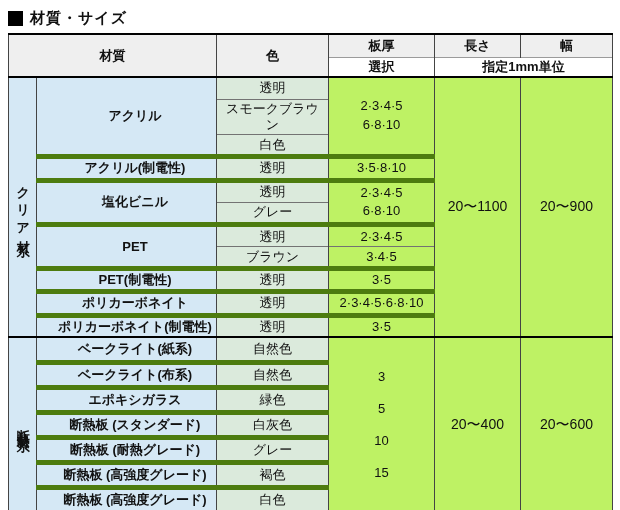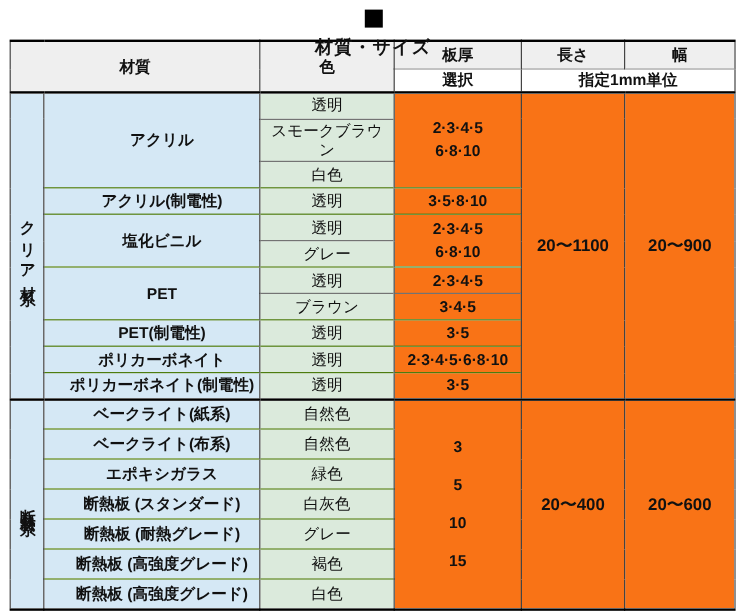--- a/index.html
+++ b/index.html
@@ -3,21 +3,21 @@
 <meta charset="utf-8">
 <style>
   html,body{margin:0;padding:0;background:#fff;}
   body{
     width:620px;height:510px;overflow:hidden;
     font-family:"Liberation Sans","DejaVu Sans",sans-serif;
     color:#111;
   }
   .page{padding:6px 6px 0 8px;}
   
-  .title-row{display:flex;align-items:center;gap:7px;margin:2px 0 5px 0;height:20px;flex-direction:column;}
+  .title-row{display:flex;align-items:center;gap:7px;margin:2px 0 5px 0;height:20px;}
   .title-square{width:15px;height:15px;background:#000;flex:0 0 auto;}
   .title-text{font-size:15px;font-weight:bold;letter-spacing:1px;}
   
   table{
     border-collapse:collapse;table-layout:fixed;width:604px;
     border-top:2px solid #000;border-bottom:2px solid #000;
     border-left:1px solid #333;border-right:1px solid #333;
   }
   col.c-group{width:28px;}
   col.c-mat{width:180px;}
@@ -30,33 +30,33 @@
     font-size:13px;line-height:1.25;
     border-left:1px solid #444;border-right:1px solid #444;
     overflow:hidden;
   }
   thead th{
     background:var(--header-bg,#efefef);font-weight:bold;
     border-top:1px solid #9b9b9b;height:20px;
   }
   thead th.sub-th{background:#fff;height:16px;font-weight:bold;margin-top:22px;}
   tbody td{border-top:1px solid #737373;border-bottom:none;}
-  tbody tr.mstart td{border-top:1px solid #4d7c0f;}
+  tbody tr.mstart td{border-top:5px solid #4d7c0f;}
   tbody tr.gstart td{border-top:2px solid #000;}
   tbody tr:nth-child(-n+11){height:22px;}
   tbody tr:nth-child(n+12){height:25px;}
   td.mat{background:var(--material-bg,#d5e8f5);font-weight:bold;padding-left:20px;}
   td.color{background:var(--color-bg,#dbeadc);font-weight:normal;margin-left:12px;}
   td.group{background:var(--material-bg,#d5e8f5);padding:0;}
   td.group .vtext{
     writing-mode:vertical-rl;text-orientation:upright;
     font-weight:bold;letter-spacing:3px;font-size:13px;
     margin:0 auto;display:block;
   }
-  td.num{background:#f97316;font-weight:bold;margin-top:27px;}
+  td.num{background:#bef264;font-weight:normal;margin-top:27px;}
   td.two-line{white-space:pre-line;line-height:1.45;}
   td.four-line{white-space:pre-line;line-height:2.45;}
   td.range{font-size:14px;}
 </style>
 </head>
 <body>
 
 <div class="page">
 
   <div class="title-row">

